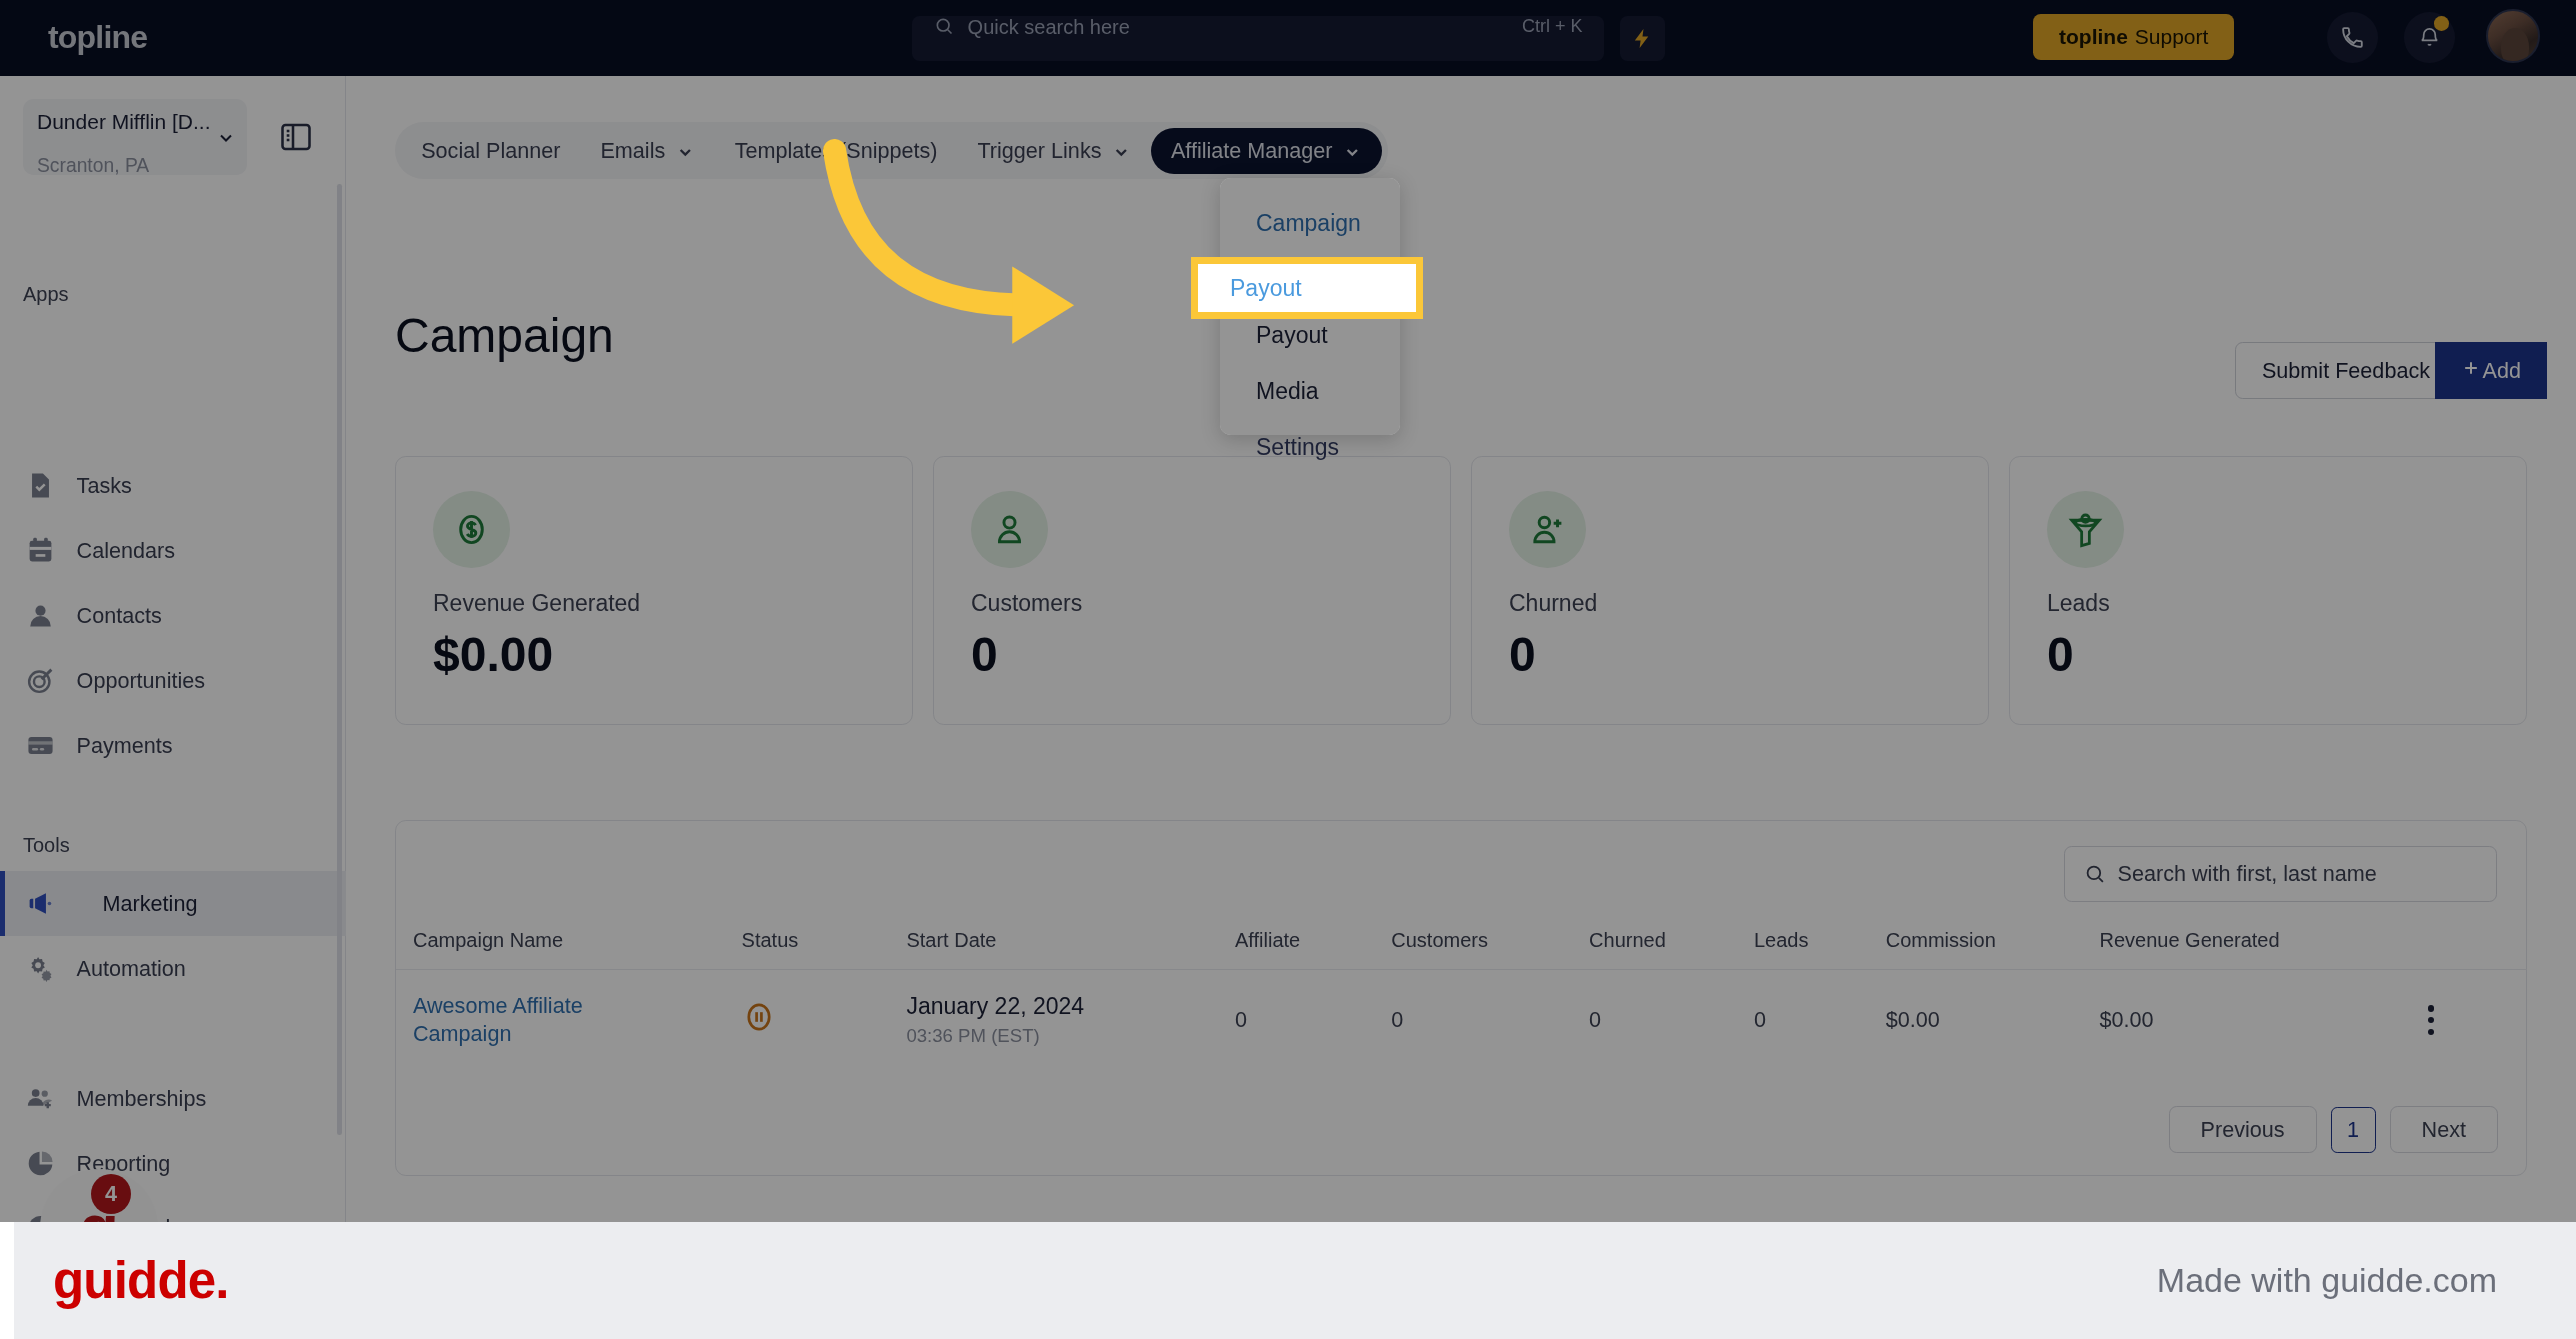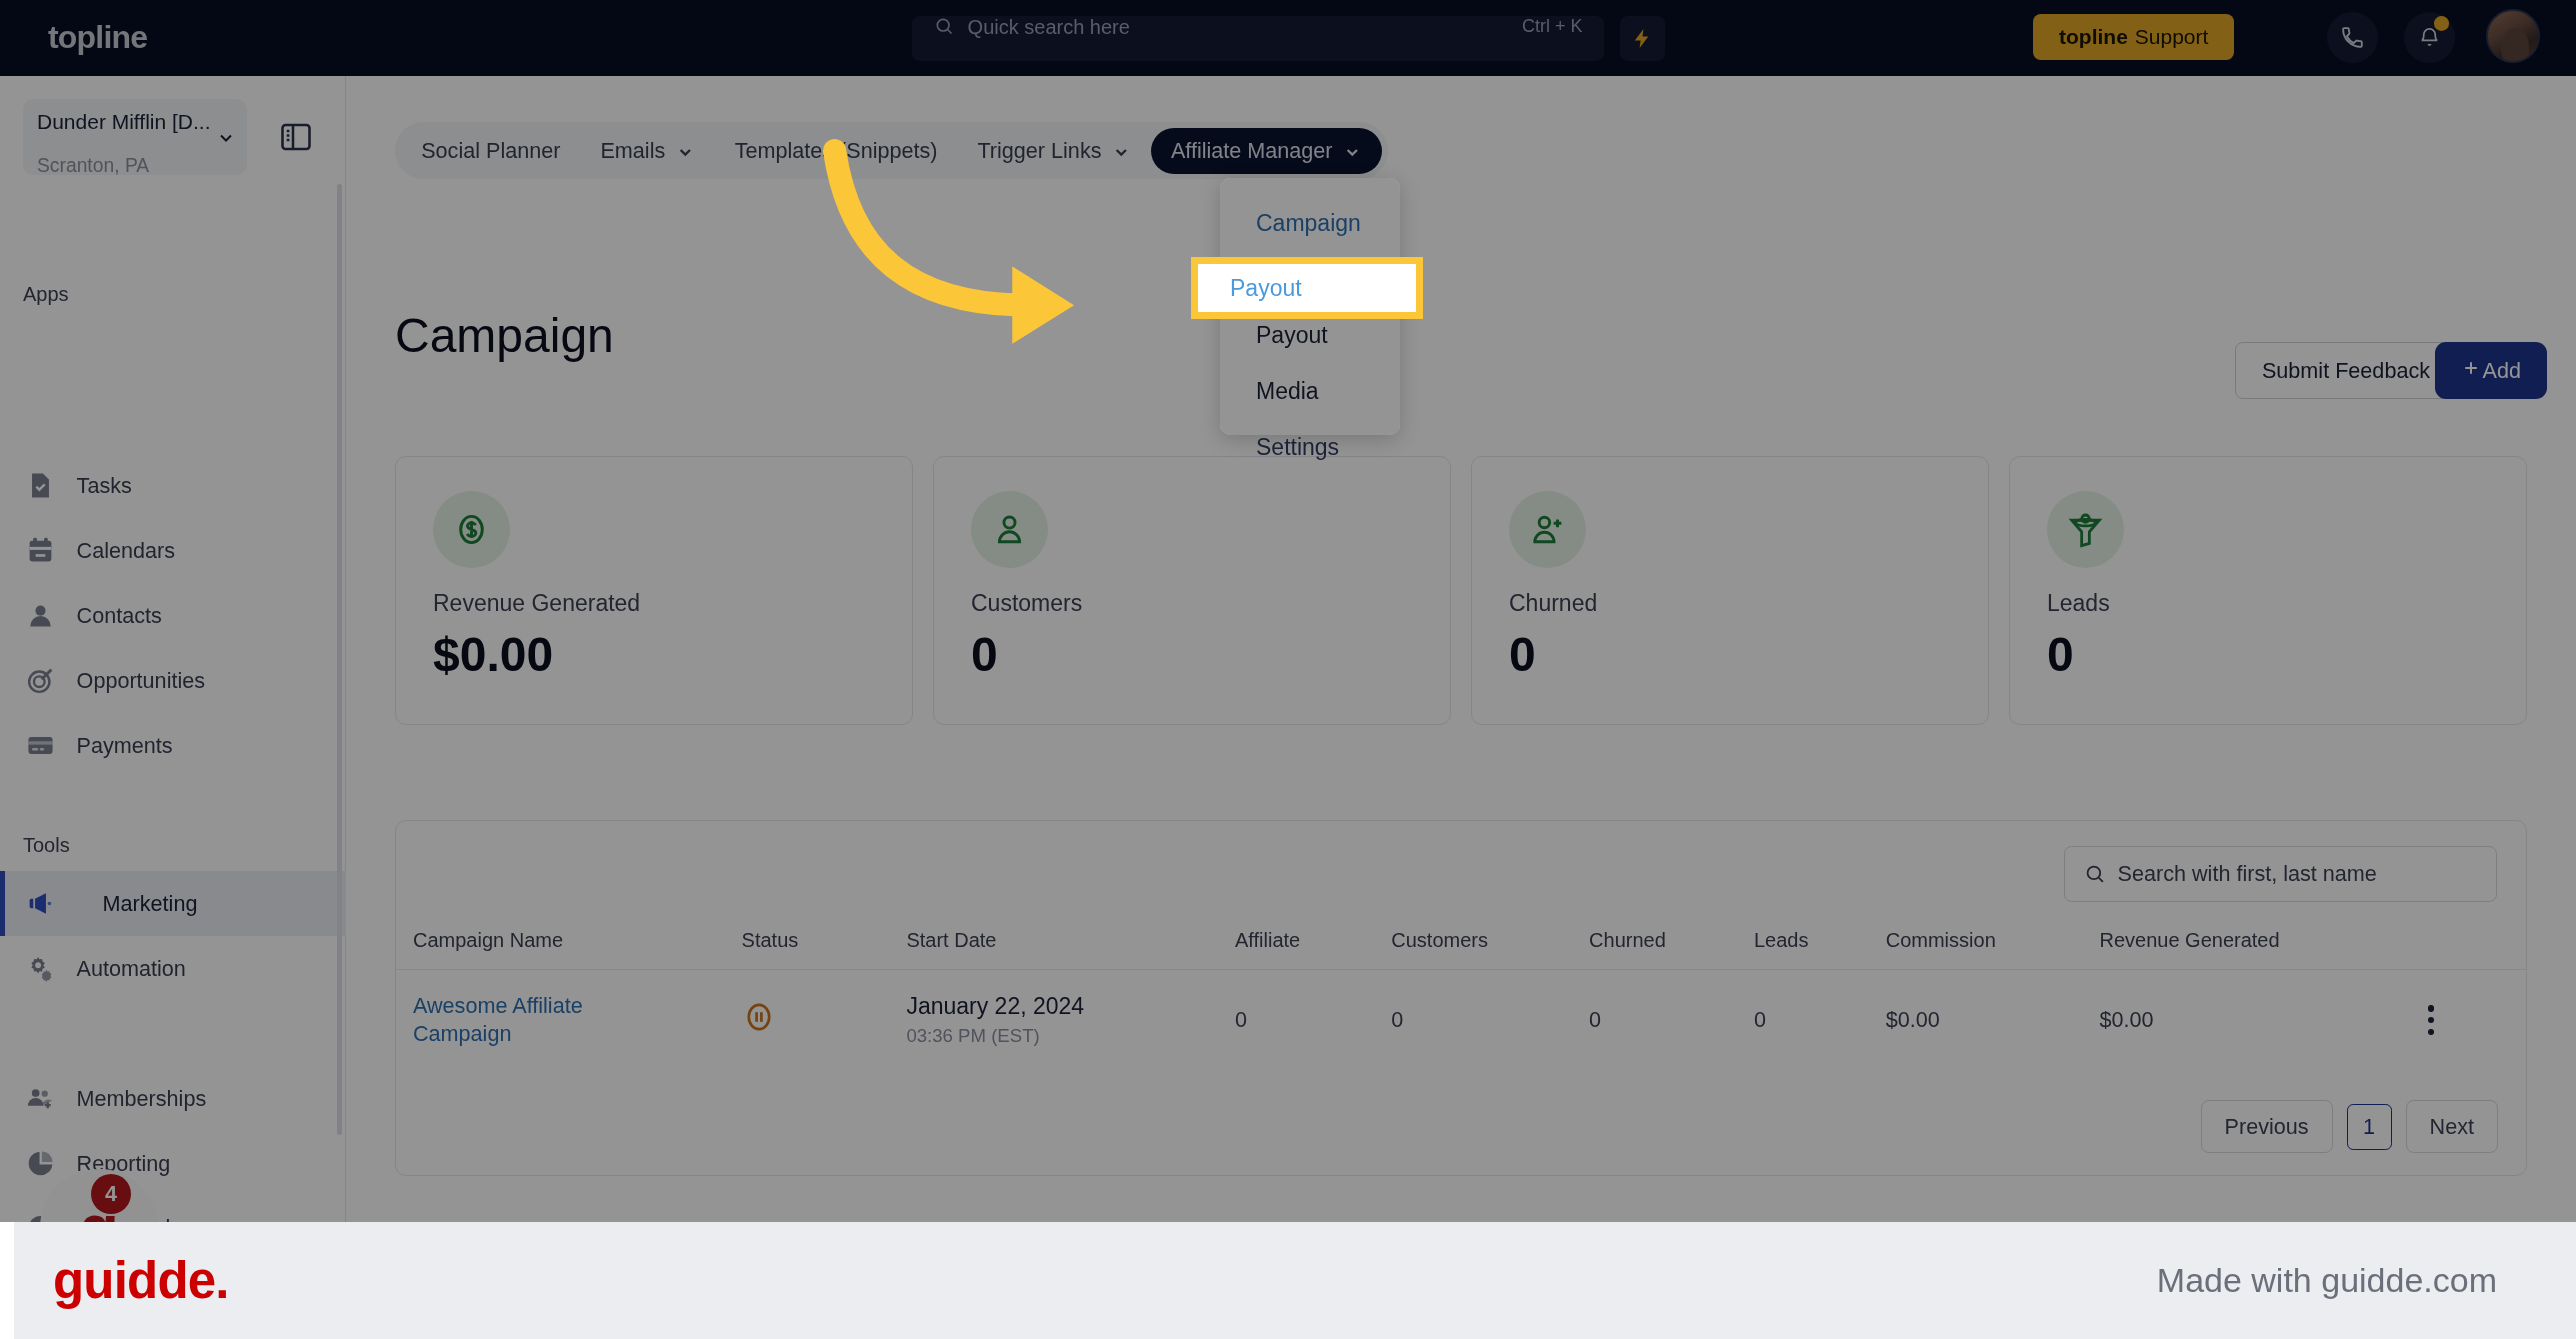--- a/index.html
+++ b/index.html
@@ -185,21 +185,21 @@
   .feedback-btn {
     position: absolute; right: 119px; top: 266px;
     height: 57px; padding: 0 26px;
     border: 1.5px solid #cfd2da; border-radius: 7.7px;
     display: flex; align-items: center;
     font-size: 21.6px; color: #1c2137; background:#fff;
   }
   .add-btn {
     position: absolute; right: 29px; top: 266px;
     height: 57px; padding: 0 26px;
-    background: #1d348c; border-radius: 11px;
+    background: #1d348c; border-radius: 0;
     display: flex; align-items: center; gap: 2px;
     font-size: 21.6px; color: #ffffff;
   }
 
   
   .cards {
     position: absolute; left: 49px; top: 380px;
     width: 2132px; height: 269px;
     display: flex; gap: 20px;
   }
@@ -267,21 +267,21 @@
   .date-main { font-size: 23px; color:#1c2137; }
   .date-sub  { font-size: 18.6px; color:#8a8f9e; margin-top: 4.6px; }
   .kebab { width: 7.7px; display:flex; flex-direction:column; gap:5.4px; }
   .kebab i { width: 6.2px; height: 6.2px; border-radius:50%; background:#1c2137; display:block; }
 
   .pagination {
     position: absolute; right: 28px; bottom: 21.6px;
     display: flex; align-items: center; gap: 14px;
   }
   .pg-btn {
-    height: 53px; padding: 0 23px;
+    height: 47px; padding: 0 31px;
     border: 0.8px solid #d7d9e1; border-radius: 7.7px;
     display:flex; align-items:center; font-size: 21.6px; color:#3d4254;
     background:#fff;
   }
   .pg-num {
     width: 45px; height: 46px;
     border: 1.5px solid #1d348c; border-radius: 6.2px;
     display:flex; align-items:center; justify-content:center;
     font-size: 21.6px; color:#1d348c; background:#fff;
   }

